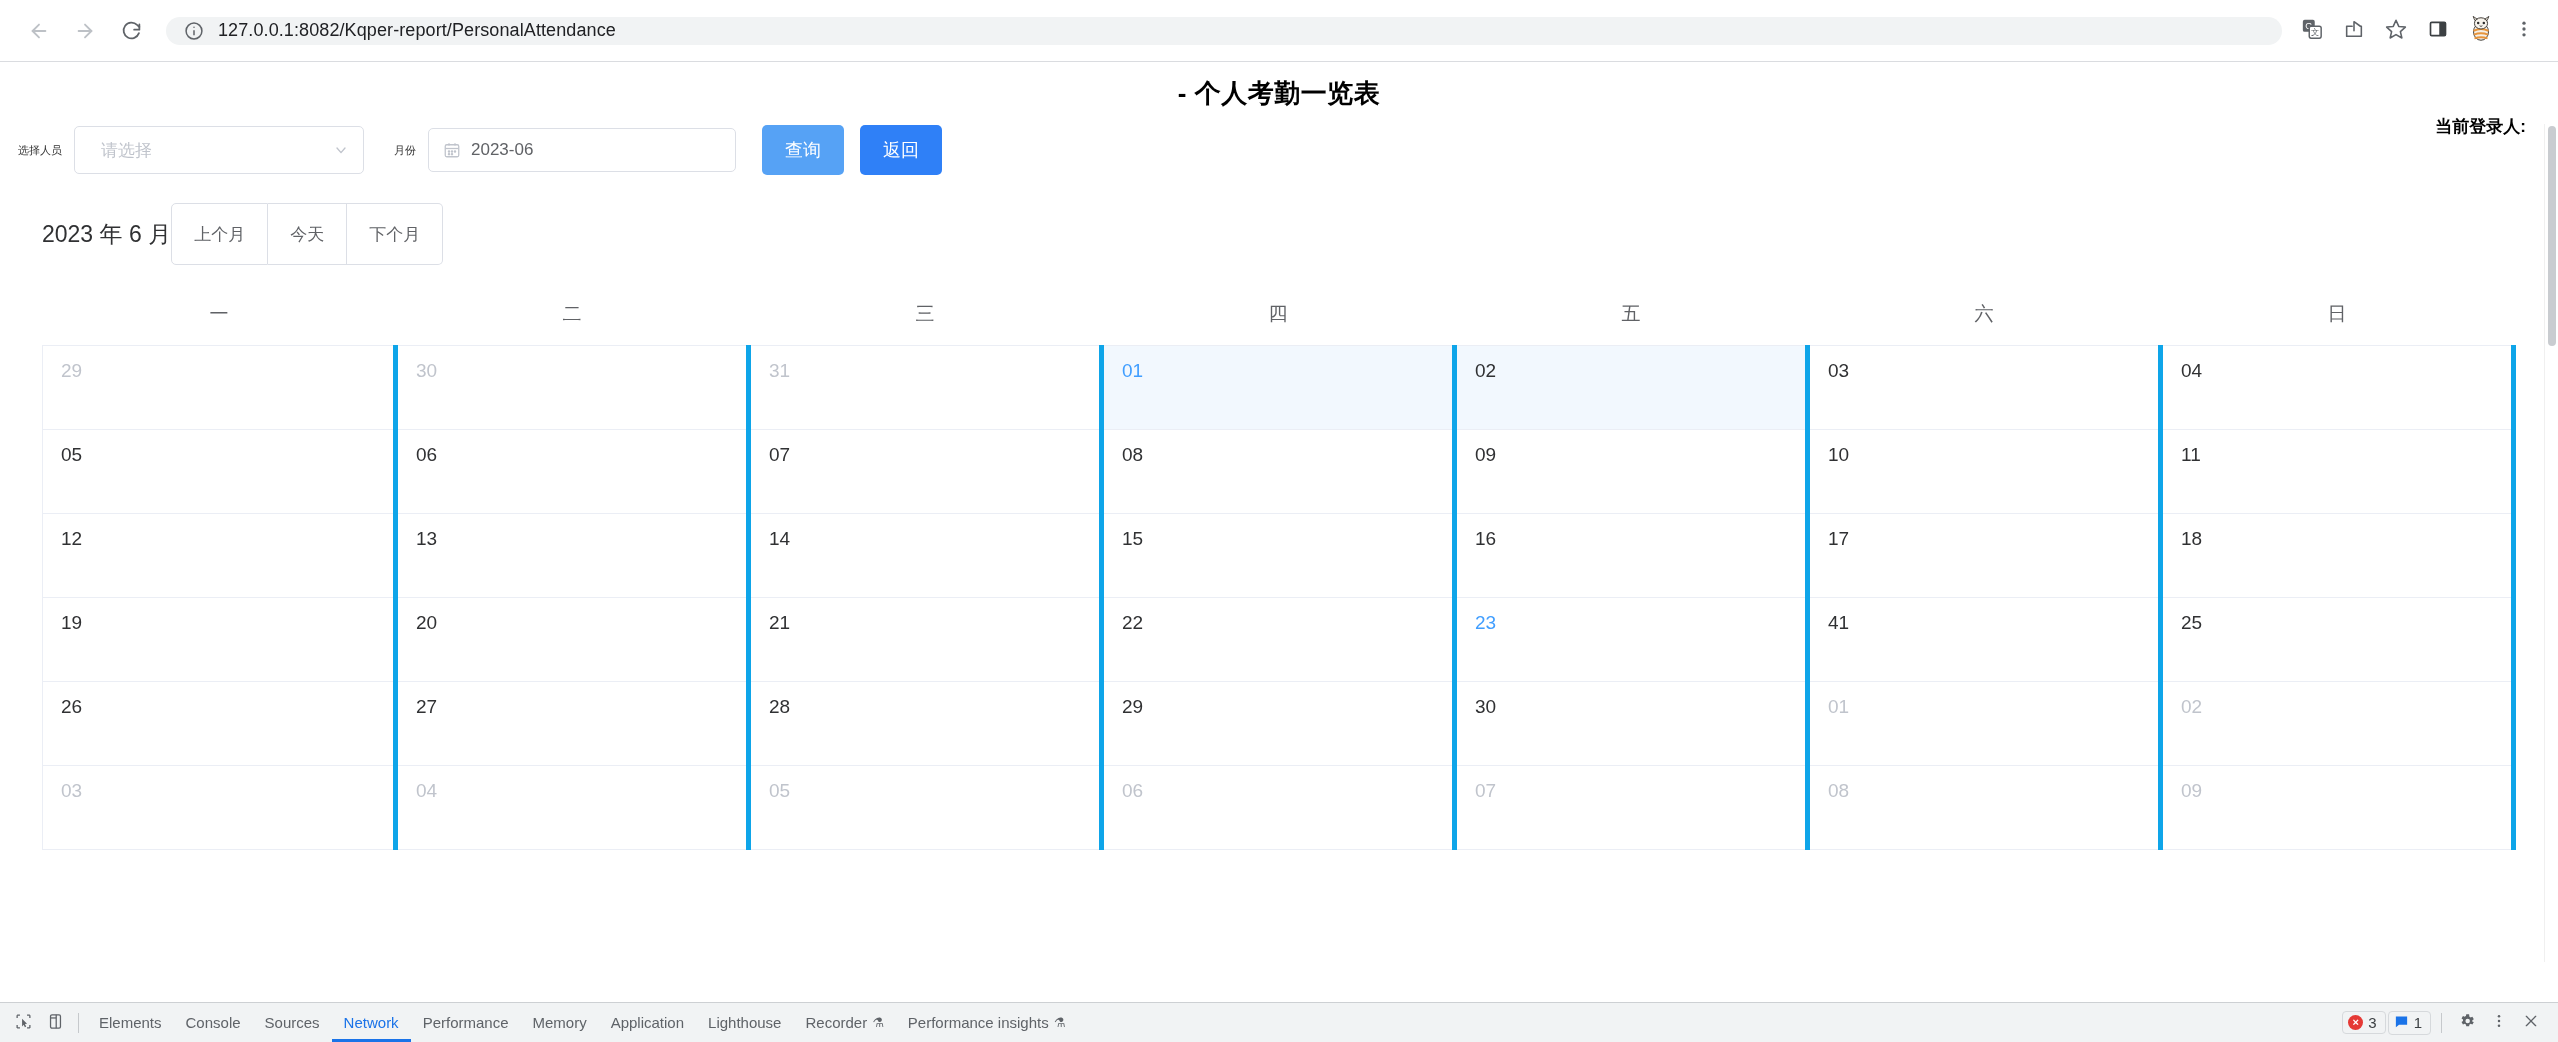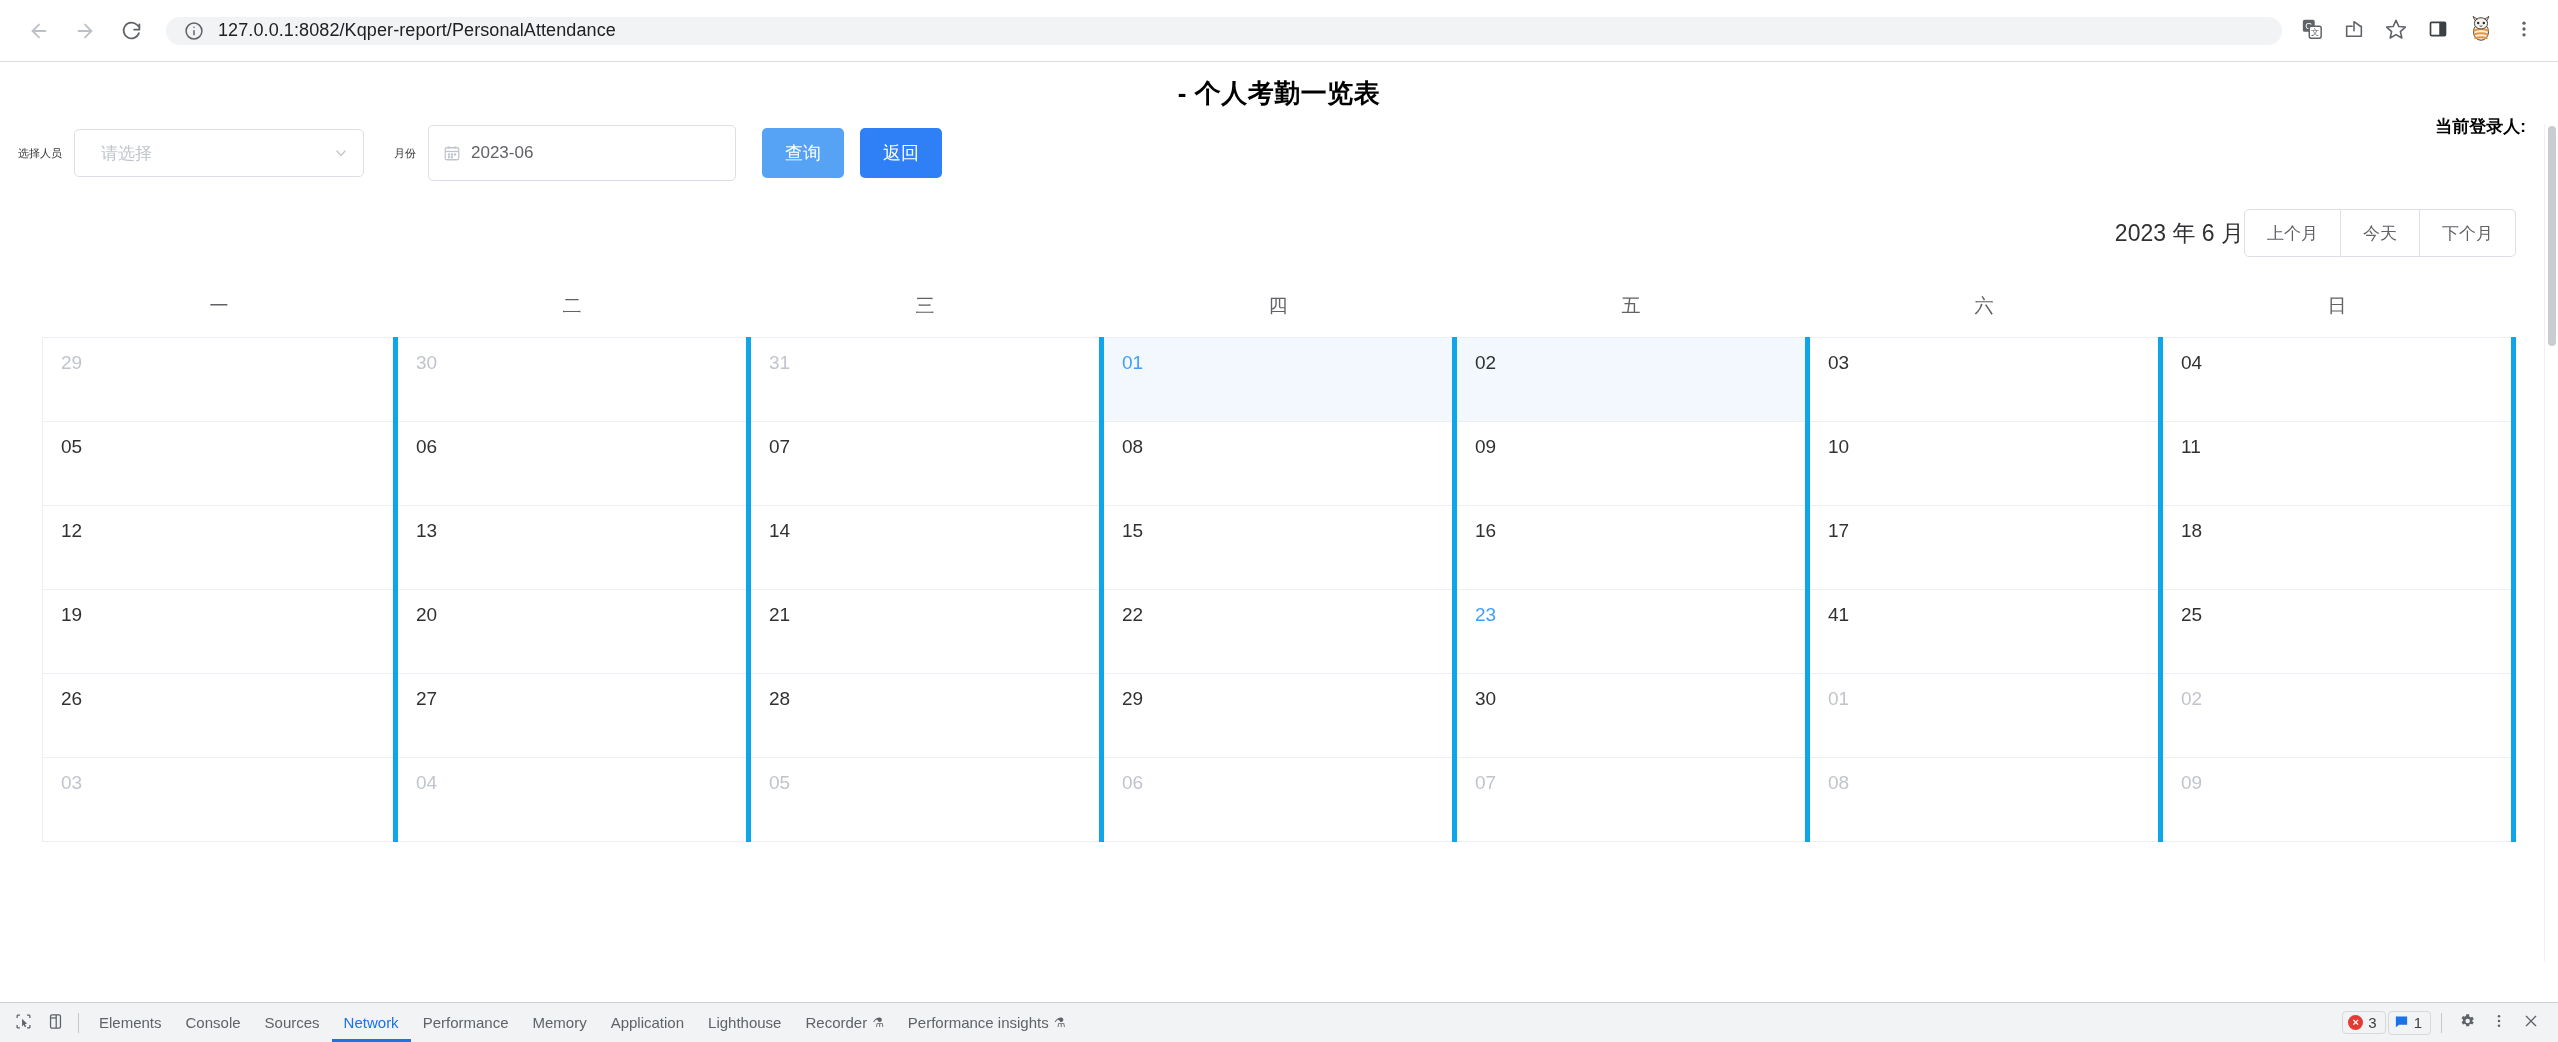--- a/index.html
+++ b/index.html
@@ -74,47 +74,47 @@
   }
   .select-box {
     width: 290px; height: 48px; border: 1px solid #dcdfe6; border-radius: 5px;
     display: flex; align-items: center; padding: 0 14px;
     background: #fff; position: relative;
   }
   .select-box .ph { font-size: 17px; color: #c0c4cc; flex: 1 1 auto; margin-left: 12px; }
   .select-box .chev { color: #c0c4cc; display: flex; align-items: center; }
   .gap { width: 30px; }
   .date-box {
-    width: 308px; height: 56px; border: 1px solid #dcdfe6; border-radius: 5px;
+    width: 308px; height: 44px; border: 1px solid #dcdfe6; border-radius: 5px;
     display: flex; align-items: center; padding: 0 14px; background: #fff;
   }
   .date-box .cal-ico { color: #c0c4cc; margin-right: 10px; display: flex; }
   .date-box .val { font-size: 17px; color: #606266; }
   .btn {
     height: 50px; min-width: 82px; border: none; border-radius: 5px;
     font-size: 18px; color: #fff; cursor: pointer;
     font-family: inherit; margin-left: 26px; padding: 0 18px;
   }
   .btn-query { background: #56a2f5; }
   .btn-back  { background: #2f80f7; margin-left: 16px; }
   .login-user {
     position: absolute; right: 32px; top: 4px;
     font-size: 17px; font-weight: bold; color: #000; white-space: nowrap;
   }
 
   
   .cal-wrap { margin: 28px 42px 0 42px; }
   .cal-head {
-    display: flex; align-items: center; justify-content: flex-end;
+    display: flex; align-items: center; justify-content: flex-start;
     padding-bottom: 22px;
   }
   .cal-title { font-size: 23px; color: #303133; font-weight: normal; }
   .btn-group { display: flex; }
   .btn-group .gbtn {
-    height: 48px; padding: 0 22px; background: #fff;
+    height: 62px; padding: 0 22px; background: #fff;
     border: 1px solid #dcdfe6; border-left: none;
     font-size: 17px; color: #606266; cursor: pointer;
     font-family: inherit; display: flex; align-items: center;
   }
   .btn-group .gbtn:first-child {
     border-left: 1px solid #dcdfe6;
     border-radius: 5px 0 0 5px;
   }
   .btn-group .gbtn:last-child { border-radius: 0 5px 5px 0; }
 

